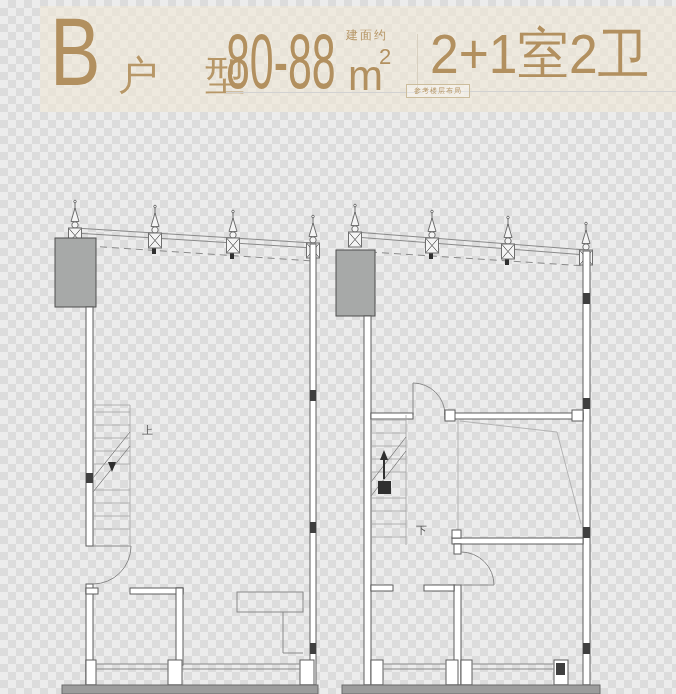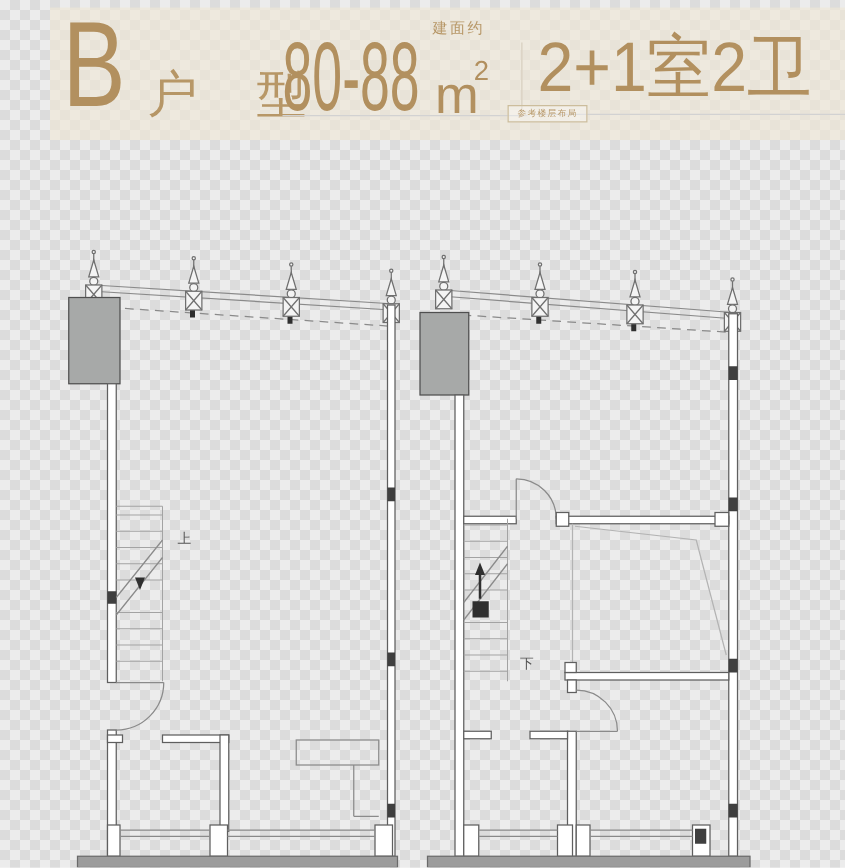--- a/index.html
+++ b/index.html
@@ -37,21 +37,21 @@
   }
   .type-label{
     left:78px;top:42px;font-size:40px;letter-spacing:18px;color:var(--accent-light);
   }
   .area-value{
     left:186px;top:16px;font-size:78px;line-height:1;color:var(--accent);
     transform:scaleX(0.55);transform-origin:left top;
   }
   .area-unit{left:308px;top:46px;font-size:42px;color:var(--accent);}
   .area-sup{left:339px;top:38px;font-size:22px;color:var(--accent);}
-  .area-note{left:306px;top:8px;font-size:12px;letter-spacing:2px;color:var(--accent-light);}
+  .area-note{left:306px;top:21px;font-size:12px;letter-spacing:2px;color:var(--accent-light);}
   .seg-divider{left:377px;top:28px;width:1px;height:54px;background:var(--divider);}
   .rooms-value{
     left:390px;top:20px;font-size:56px;line-height:1;color:var(--accent);
     transform:scaleX(0.92);transform-origin:left top;font-weight:400;
   }
   .ul-left{left:186px;top:86px;width:196px;height:1px;background:#d2d2d2;}
   .ul-right{left:388px;top:85px;width:248px;height:1px;background:#d2d2d2;}
   .note-box{
     left:366px;top:78px;width:64px;height:14px;border:1px solid #ccbd9c;
     font-size:7px;letter-spacing:1px;color:var(--accent-light);

